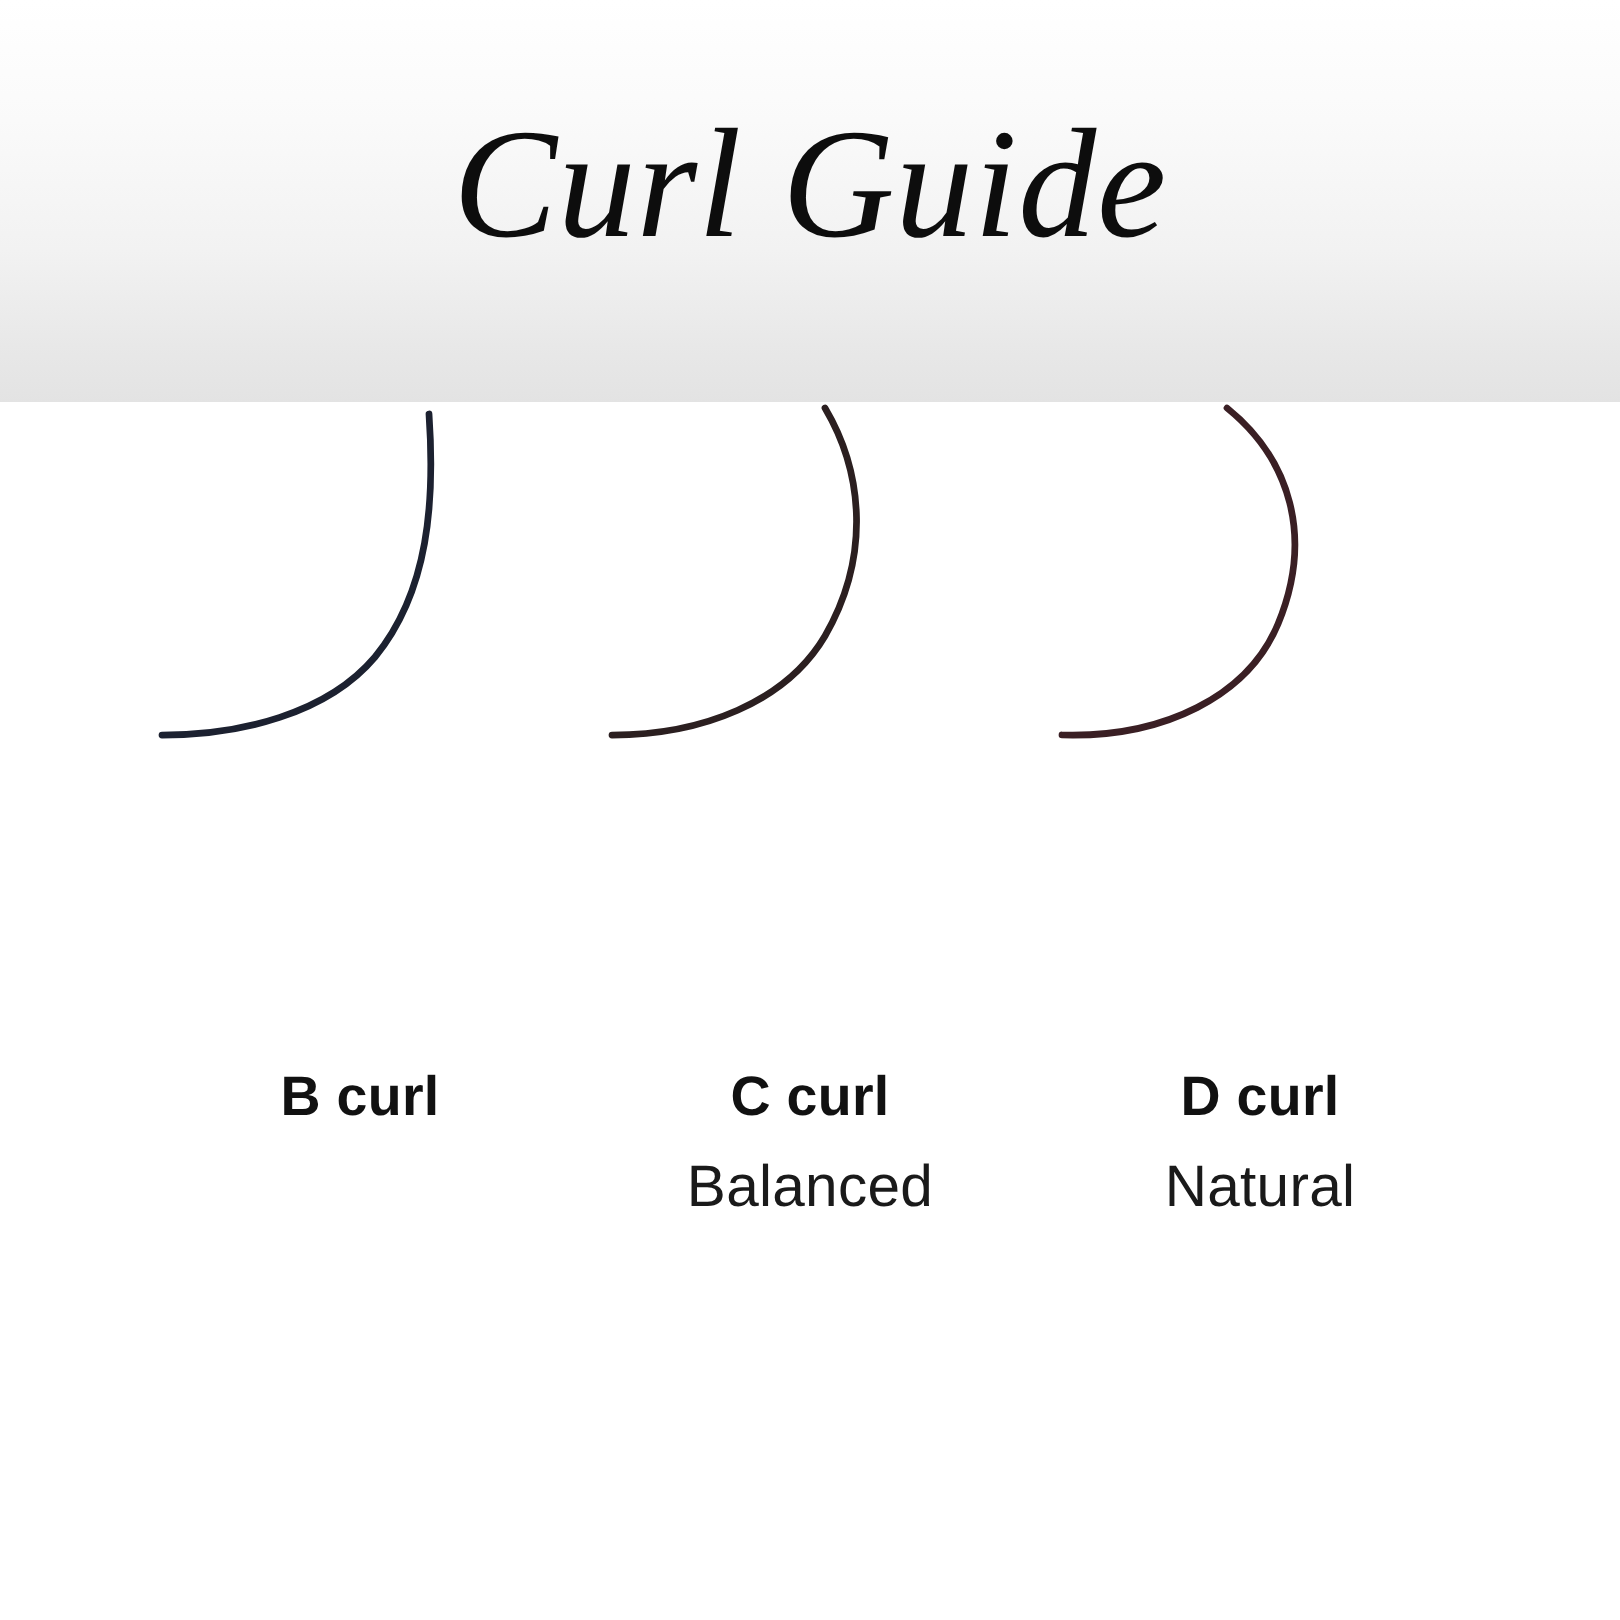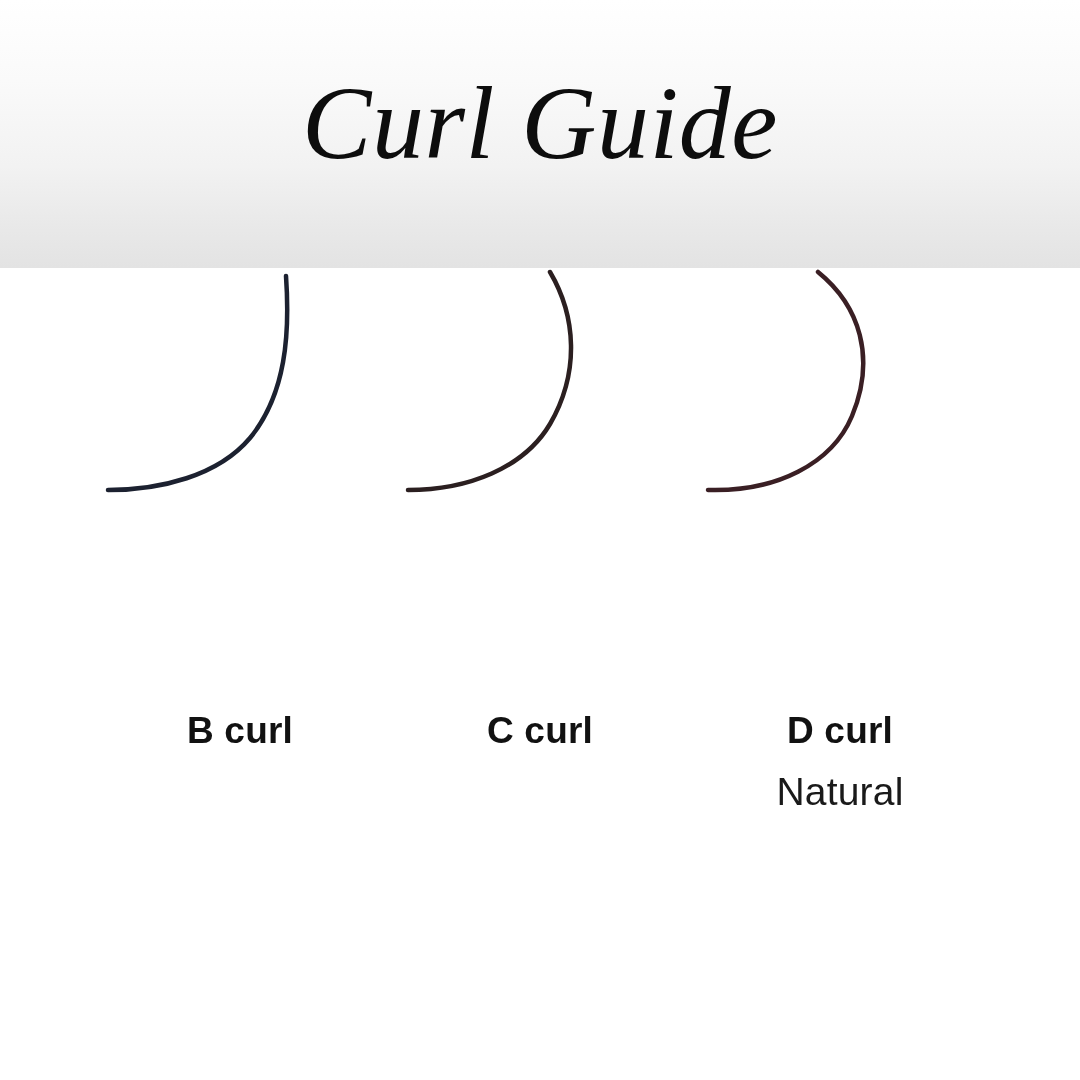--- a/index.html
+++ b/index.html
@@ -116,20 +116,21 @@
           <path d="M 18 222 C 70 222 128 208 160 170 C 196 126 200 66 196 8" fill="none" stroke="#1c2130" stroke-width="4.5" stroke-linecap="round"></path>
         </svg>
         <div class="curl-name">B curl</div>
       </div>
 
       <div class="curl-col">
         <svg class="curl-art" viewBox="0 0 300 360">
           <path d="M 18 222 C 78 222 134 200 160 156 C 190 104 186 48 160 4" fill="none" stroke="#2b1f20" stroke-width="4.5" stroke-linecap="round"></path>
         </svg>
         <div class="curl-name">C curl</div>
+        <div class="curl-desc">Balanced</div>
       </div>
 
       <div class="curl-col">
         <svg class="curl-art" viewBox="0 0 300 360">
           <path d="M 18 222 C 86 224 142 196 162 148 C 186 90 170 38 128 4" fill="none" stroke="#3a1f24" stroke-width="4.5" stroke-linecap="round"></path>
         </svg>
         <div class="curl-name">D curl</div>
         <div class="curl-desc">Natural</div>
       </div>
 

